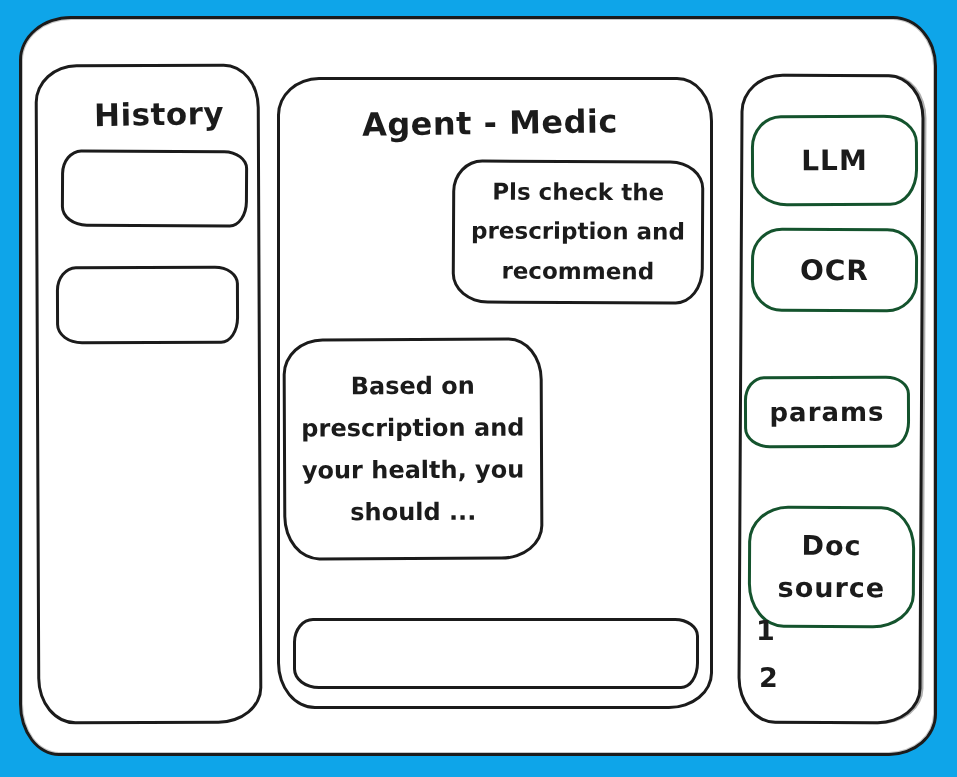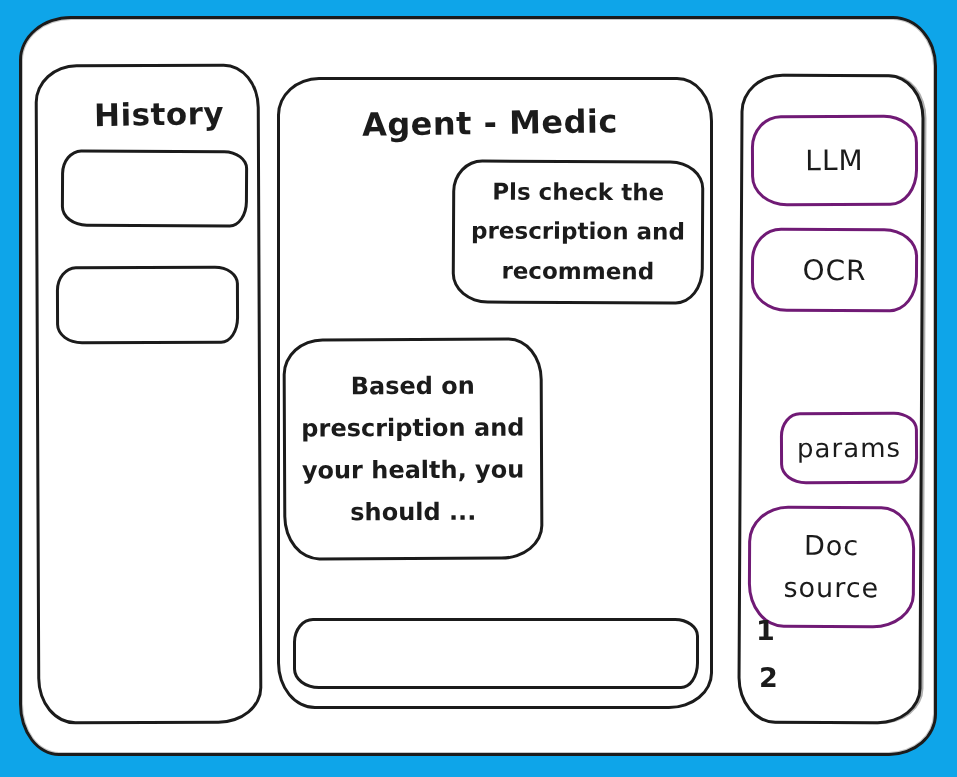--- a/index.html
+++ b/index.html
@@ -112,35 +112,35 @@
   }
 
   
   #tools-panel {
     left: 739px; top: 74px;
     width: 184px; height: 650px;
     box-shadow: 2px 0 0 0 rgba(27,27,27,0.35);
   }
   .tool-button {
     position: absolute;
-    border: 3px solid #701a75;
+    border: 3px solid #14532d;
     background: #ffffff;
     box-sizing: border-box;
     display: flex;
     align-items: center;
     justify-content: center;
     text-align: center;
     font-size: 28px;
-    font-weight: 400;
+    font-weight: 700;
     letter-spacing: 1px;
     cursor: pointer;
   }
   #llm-button        { left: 751px; top: 115px; width: 167px; height: 91px; }
-  #ocr-button        { left: 751px; top: 228px; width: 167px; height: 84px; }
-  #params-button     { left: 744px; top: 412px; width: 138px; height: 72px; font-size: 26px; margin-left: 36px; }
+  #ocr-button        { left: 751px; top: 228px; width: 167px; height: 84px; border-radius: 31px; }
+  #params-button     { left: 744px; top: 376px; width: 166px; height: 72px; font-size: 26px; }
   #doc-source-button { left: 748px; top: 506px; width: 167px; height: 122px;
                        font-size: 27px; line-height: 1.55; white-space: normal; padding: 16px 14px; }
 
   .doc-option {
     position: absolute;
     font-size: 27px;
     font-weight: 600;
     cursor: pointer;
   }
   #doc-option-1 { left: 756px; top: 615px; }

